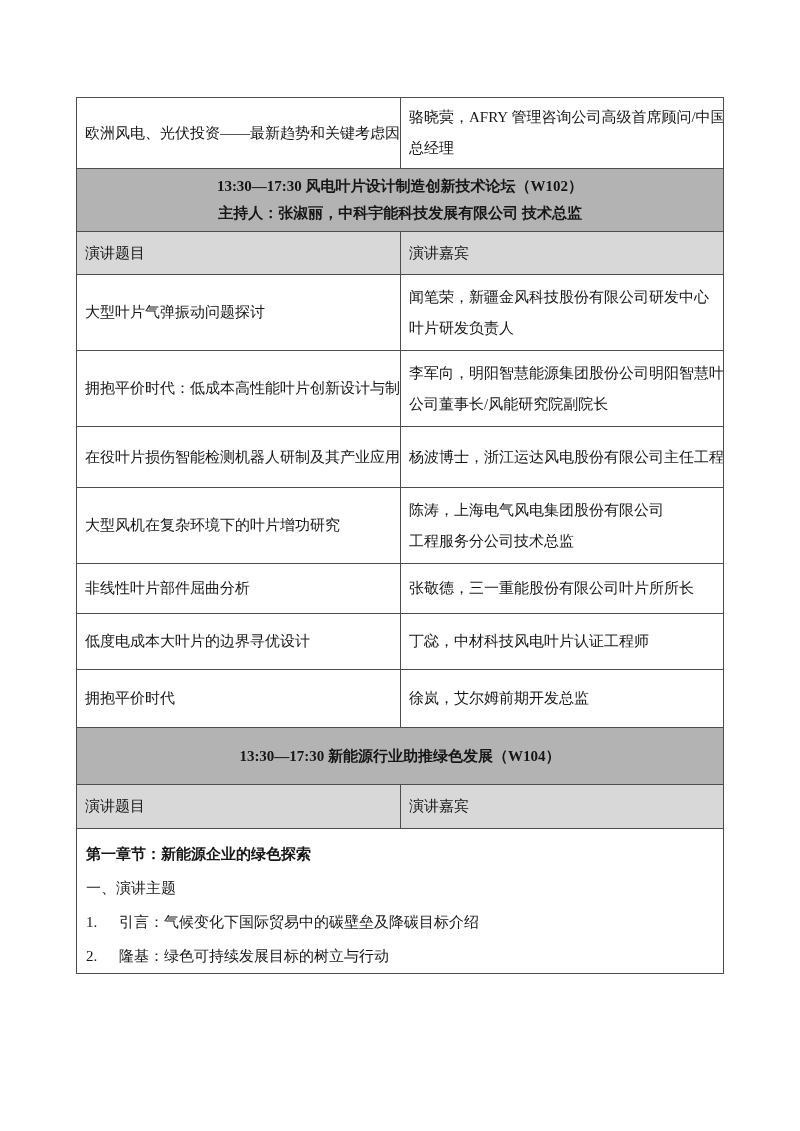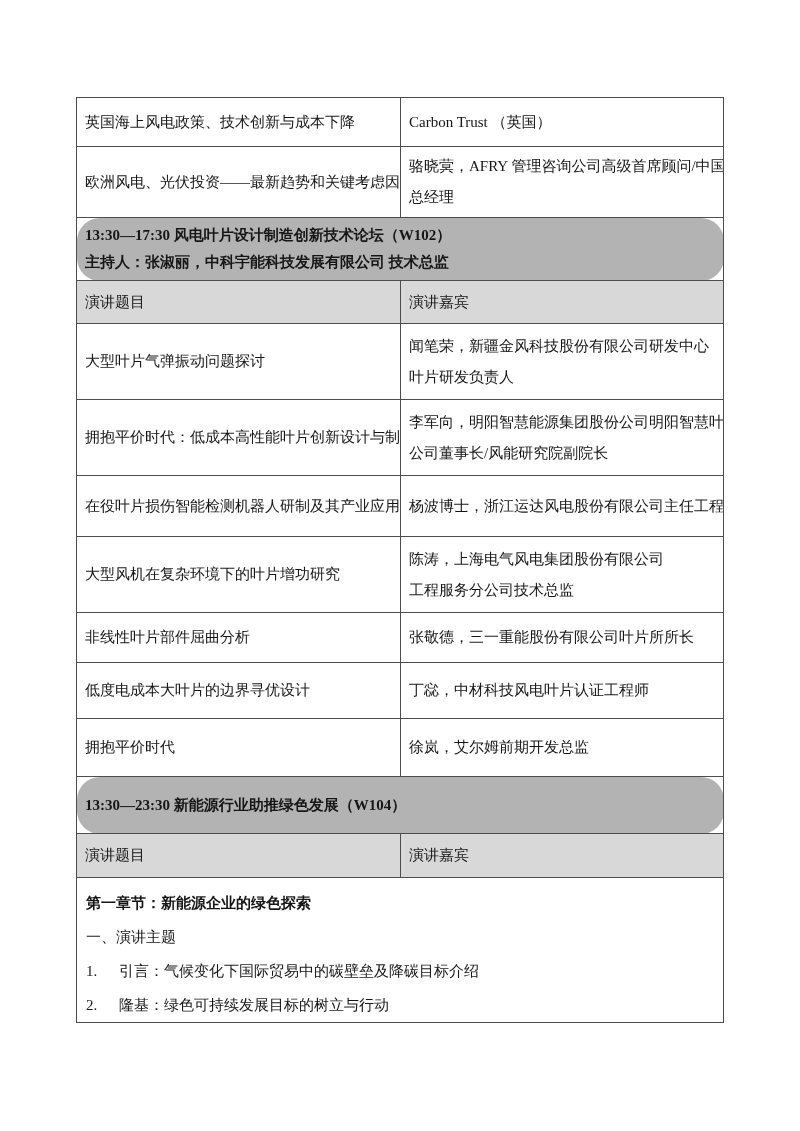--- a/index.html
+++ b/index.html
@@ -32,23 +32,22 @@
   }
   td.topic{text-align:left;}
   td.speaker{text-align:left;}
   .line{display:block;line-height:31px;}
   tr.r-49{height:49px;} tr.r-61{height:61px;} tr.r-59{height:50px;}
   tr.r-43{height:43px;} tr.r-76{height:76px;} tr.r-56{height:56px;}
   tr.r-58{height:58px;} tr.r-57{height:57px;} tr.r-44{height:44px;}
   tr.r-131{height:131px;}
   tr.section-hdr td{
     background:var(--section-bg);
-    text-align:left;font-weight:bold;
+    text-align:center;font-weight:bold;
     white-space:normal;
-    border-radius:23px;
   }
   tr.section-hdr .line{line-height:27px;}
   tr.col-hdr td{
     background:var(--colhdr-bg);
     font-weight:normal;
   }
   td.chapter-cell{vertical-align:top;padding:8px 10px 0 9px;white-space:nowrap;border-radius:28px;}
   .chapter-cell p{line-height:34px;font-size:15px;}
   .chapter-cell p.bold{font-weight:bold;}
   .num{display:inline-block;width:33px;}
@@ -56,29 +55,20 @@
 </head>
 <body>
 
 <table class="agenda-table">
   <colgroup>
       <col class="c1">
       <col class="c2">
     </colgroup>
 
   <tbody>
-      <tr class="r-49">
-    <td class="topic">
-      <span class="line">英国海上风电政策、技术创新与成本下降</span>
-    </td>
-    <td class="speaker">
-      <span class="line">Carbon Trust （英国）</span>
-          <span class="line"></span>
-    </td>
-  </tr>
   <tr class="r-61">
     <td class="topic">
       <span class="line">欧洲风电、光伏投资——最新趋势和关键考虑因素</span>
     </td>
     <td class="speaker">
       <span class="line">骆晓蓂，AFRY 管理咨询公司高级首席顾问/中国区</span>
           <span class="line">总经理</span>
     </td>
   </tr>
 
@@ -152,21 +142,21 @@
       <span class="line">拥抱平价时代</span>
     </td>
     <td class="speaker">
       <span class="line">徐岚，艾尔姆前期开发总监</span>
           <span class="line"></span>
     </td>
   </tr>
 
   <tr class="section-hdr r-57">
     <td colspan="2">
-      <span class="line">13:30—23:30 新能源行业助推绿色发展（W104）</span>
+      <span class="line">13:30—17:30 新能源行业助推绿色发展（W104）</span>
     </td>
   </tr>
   <tr class="col-hdr r-44">
     <td>演讲题目</td>
     <td>演讲嘉宾</td>
   </tr>
   <tr class="r-131">
     <td colspan="2" class="chapter-cell">
       <p class="bold">第一章节：新能源企业的绿色探索</p>
       <p>一、演讲主题</p>

